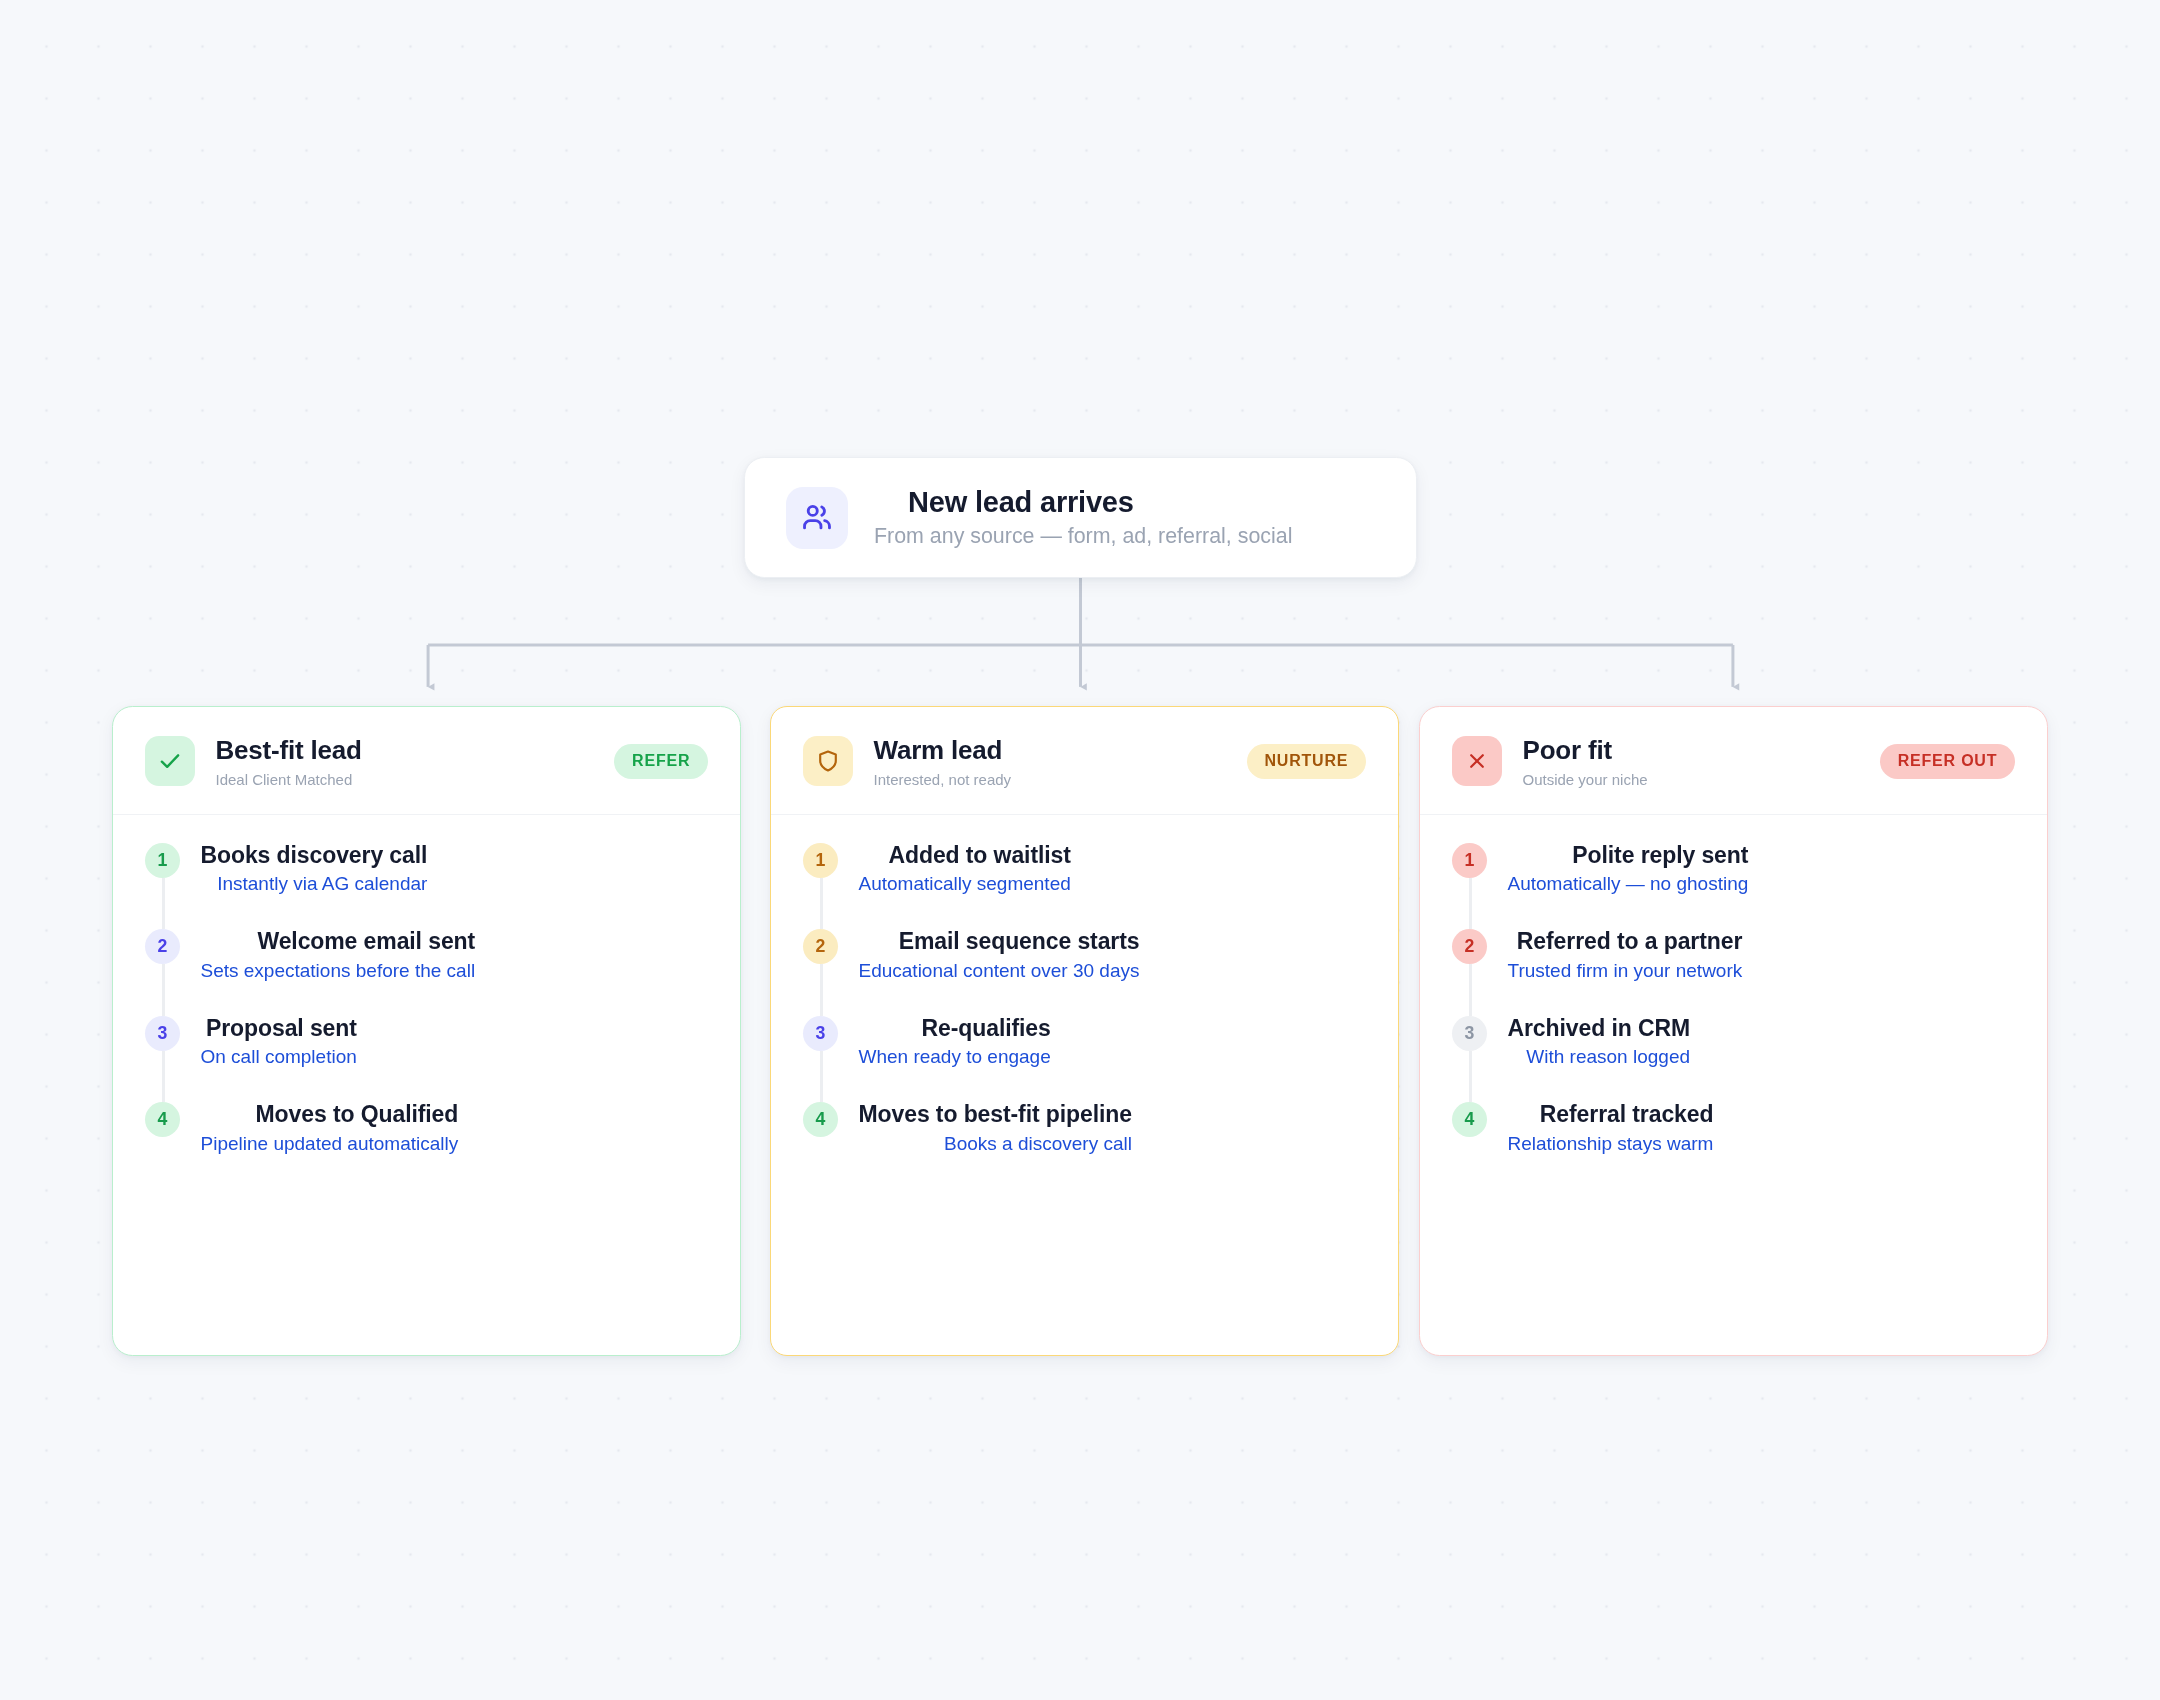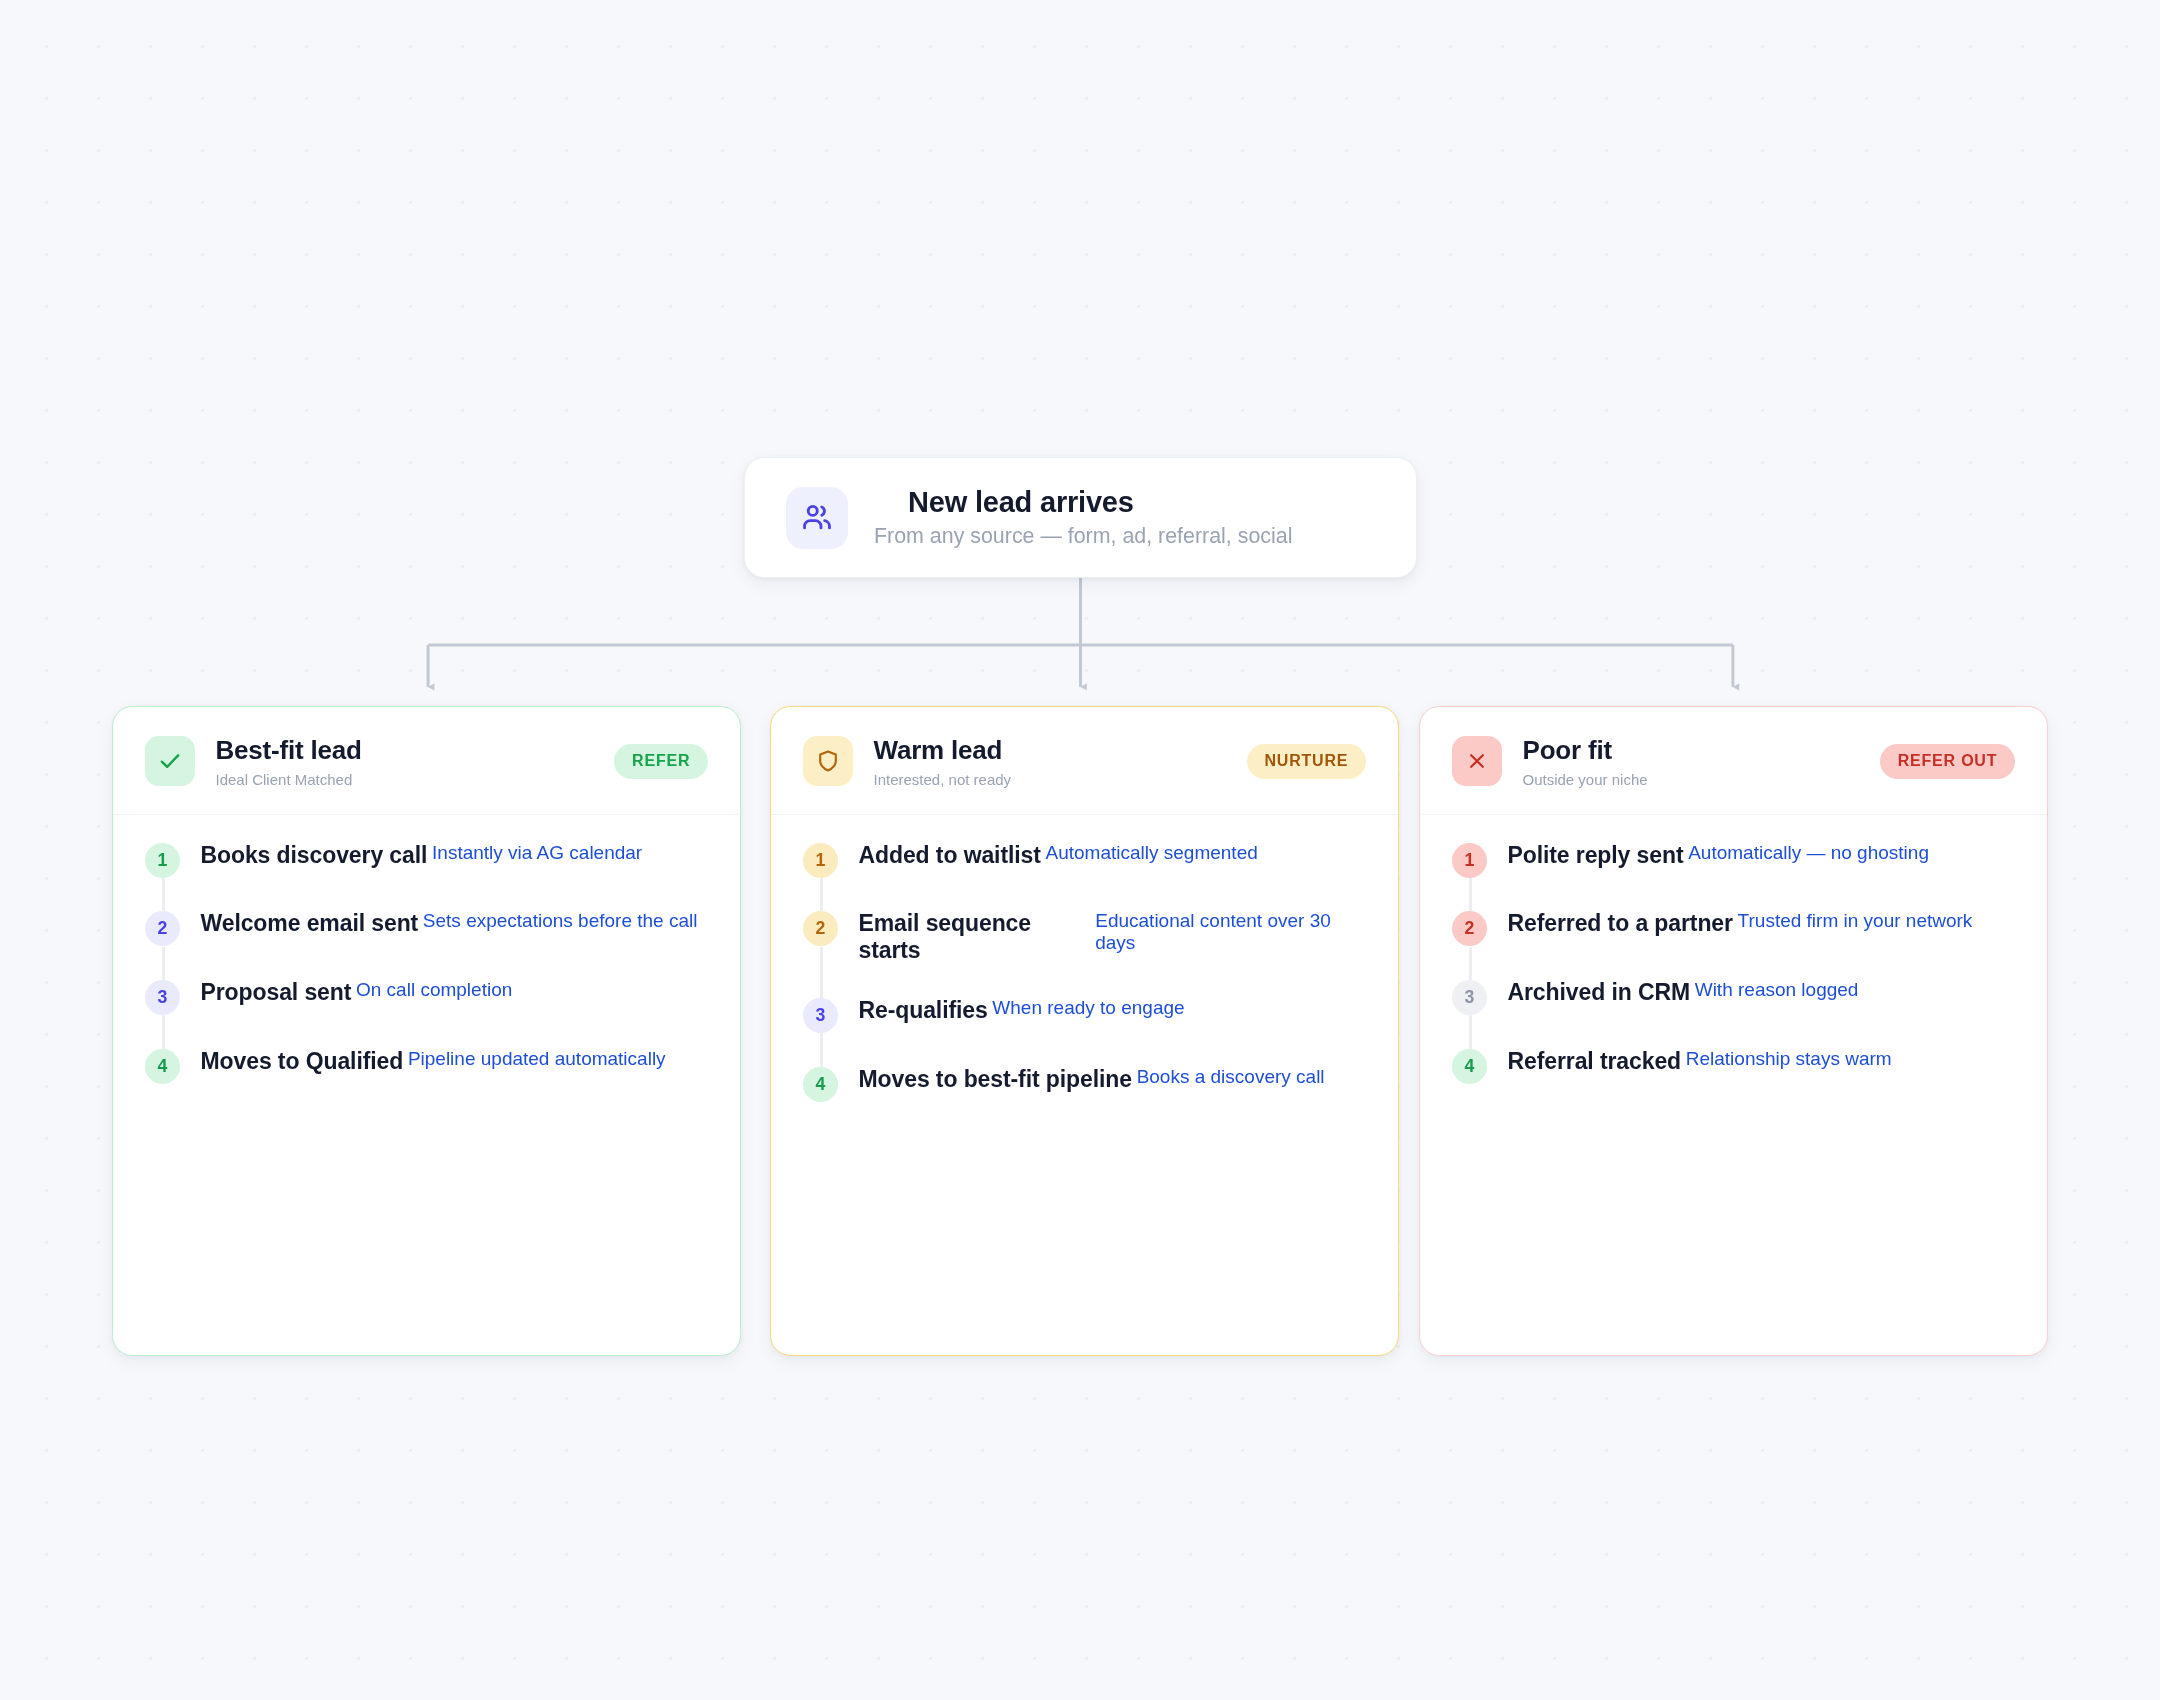--- a/index.html
+++ b/index.html
@@ -83,21 +83,21 @@
     height: 650px;
     background: #ffffff;
     border-radius: 20.5px;
     border: 1.9px solid transparent;
     box-shadow: 0 5.6px 18.6px rgba(24,39,75,0.055), 0 1.9px 5.6px rgba(24,39,75,0.035);
     overflow: hidden;
     display: flex;
     flex-direction: column;
   }
   .card.c0 { left: 112px;  border-color: #b9efcd; }
-  .card.c1 { left: 770px;  border-color: #fbd878; }
+  .card.c1 { left: 770px;  border-color: #fbd878; border-radius: 17px; }
   .card.c2 { left: 1419px; border-color: #fbcfce; }
 
   .card-head {
     display: flex;
     align-items: center;
     padding: 28px 32px 26px 32px;
     border-bottom: 0.9px solid #f0f2f5;
     gap: 20.5px;
   }
   .head-icon {
@@ -177,21 +177,21 @@
     content: "";
     position: absolute;
     left: 17px;
     top: 37px;
     bottom: -1.9px;
     width: 2.8px;
     background: #eceef1;
     z-index: 1;
   }
 
-  .step-text { display: flex; flex-direction: row; gap: 4.7px; padding-top: 0.9px; }
+  .step-text { display: flex; flex-direction: column; gap: 4.7px; padding-top: 0.9px; text-align: right; }
   .step-title {
     font-size: 23px;
     font-weight: bold;
     color: #151b2e;
     letter-spacing: -0.1px;
   }
   .step-sub {
     font-size: 19px;
     color: #1d4ed8;
   }

